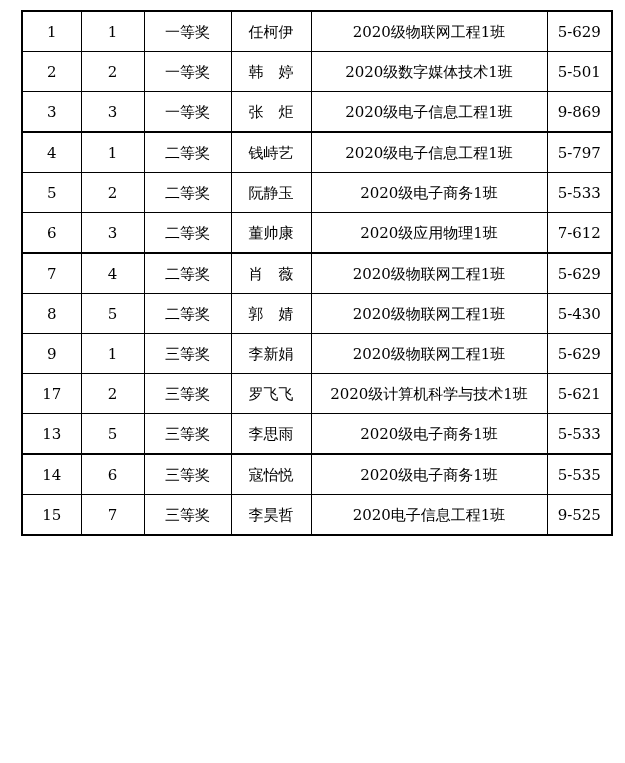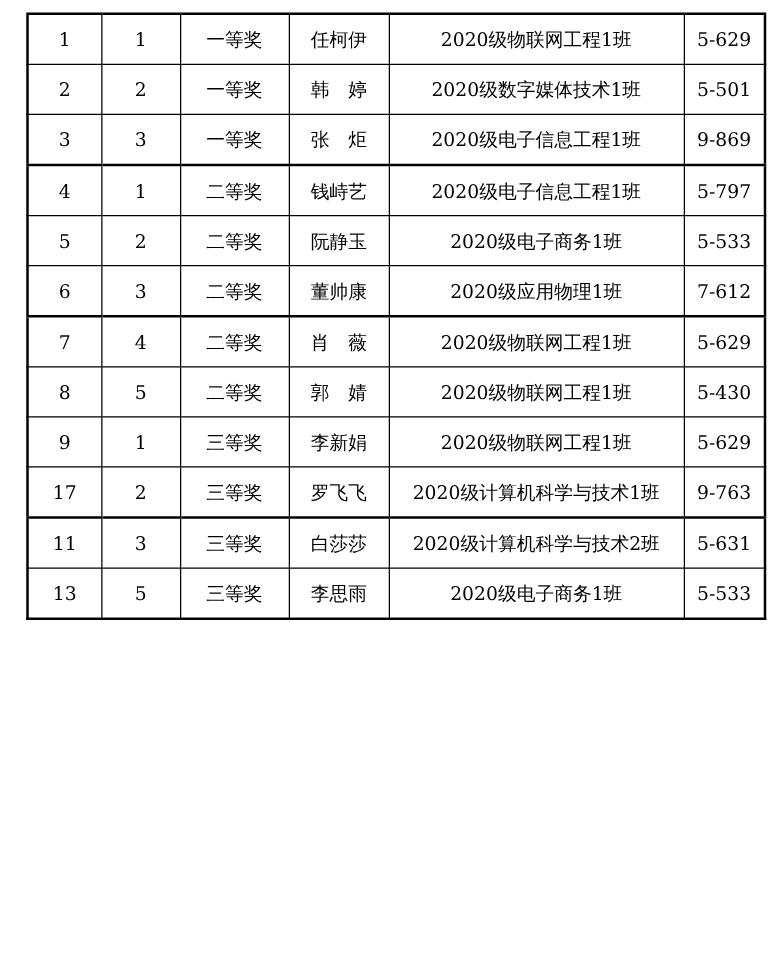--- a/index.html
+++ b/index.html
@@ -143,33 +143,41 @@
           <td class="c3">李新娟</td>
           <td class="c4">2020级物联网工程1班</td>
           <td class="c5">5-629</td>
         </tr>
         <tr class="data-row">
           <td class="c0">17</td>
           <td class="c1">2</td>
           <td class="c2">三等奖</td>
           <td class="c3">罗飞飞</td>
           <td class="c4">2020级计算机科学与技术1班</td>
-          <td class="c5">9-763</td>
-        </tr>
-        <tr class="data-row thick-top">
-          <td class="c0">11</td>
-          <td class="c1">3</td>
-          <td class="c2">三等奖</td>
-          <td class="c3">白莎莎</td>
-          <td class="c4">2020级计算机科学与技术2班</td>
-          <td class="c5">5-631</td>
+          <td class="c5">5-621</td>
         </tr>
         <tr class="data-row">
           <td class="c0">13</td>
           <td class="c1">5</td>
           <td class="c2">三等奖</td>
           <td class="c3">李思雨</td>
           <td class="c4">2020级电子商务1班</td>
           <td class="c5">5-533</td>
         </tr>
+        <tr class="data-row thick-top">
+          <td class="c0">14</td>
+          <td class="c1">6</td>
+          <td class="c2">三等奖</td>
+          <td class="c3">寇怡悦</td>
+          <td class="c4">2020级电子商务1班</td>
+          <td class="c5">5-535</td>
+        </tr>
+        <tr class="data-row">
+          <td class="c0">15</td>
+          <td class="c1">7</td>
+          <td class="c2">三等奖</td>
+          <td class="c3">李昊哲</td>
+          <td class="c4">2020电子信息工程1班</td>
+          <td class="c5">9-525</td>
+        </tr>
       </tbody>
   </table>
 </div>
 
 </body></html>

